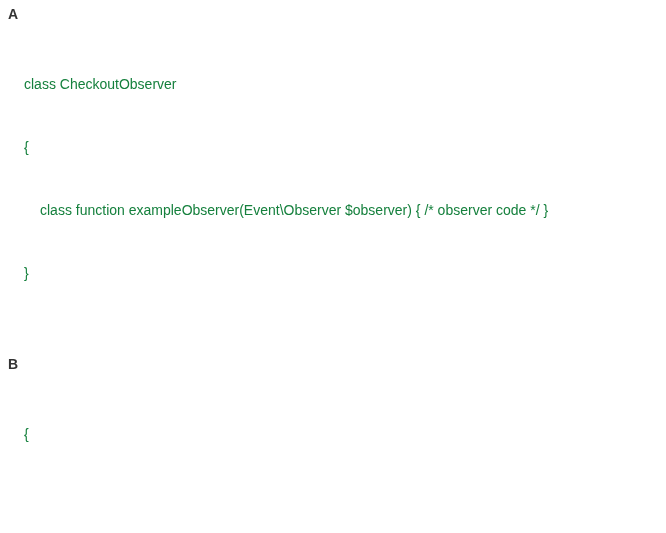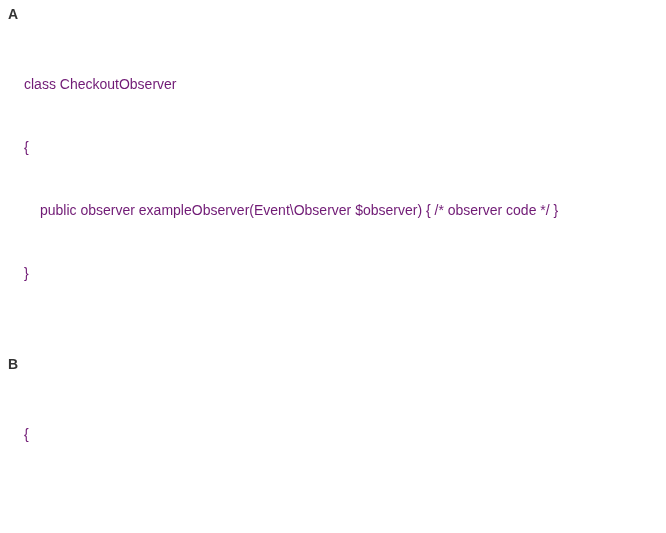--- a/index.html
+++ b/index.html
@@ -26,38 +26,38 @@
   .opt-letter {
     font-weight: bold;
     font-size: 14px;
     color: #333333;
     margin-bottom: 10px;
   }
   .code {
     font-family: Arial, Helvetica, sans-serif;
     font-size: 14px;
     line-height: 1.5;
-    color: #701a75;
+    color: #15803d;
     padding-left: 16px;
     white-space: pre;
   }
   .code .line { display: block; }
   .code .indent1 { padding-left: 16px; }
 </style>
 </head>
 <body>
 
 <div class="page">
 
   <div class="option">
     <div class="opt-letter">A</div>
     <div class="code">
       <span class="line">class CheckoutObserver</span>
       <span class="line">{</span>
-      <span class="line indent1">public observer exampleObserver(Event\Observer $observer) { /* observer code */ }</span>
+      <span class="line indent1">class function exampleObserver(Event\Observer $observer) { /* observer code */ }</span>
       <span class="line">}</span>
     </div>
   </div>
 
   <div class="option">
     <div class="opt-letter">B</div>
     <div class="code">
       <span class="line">{</span>
       
       

